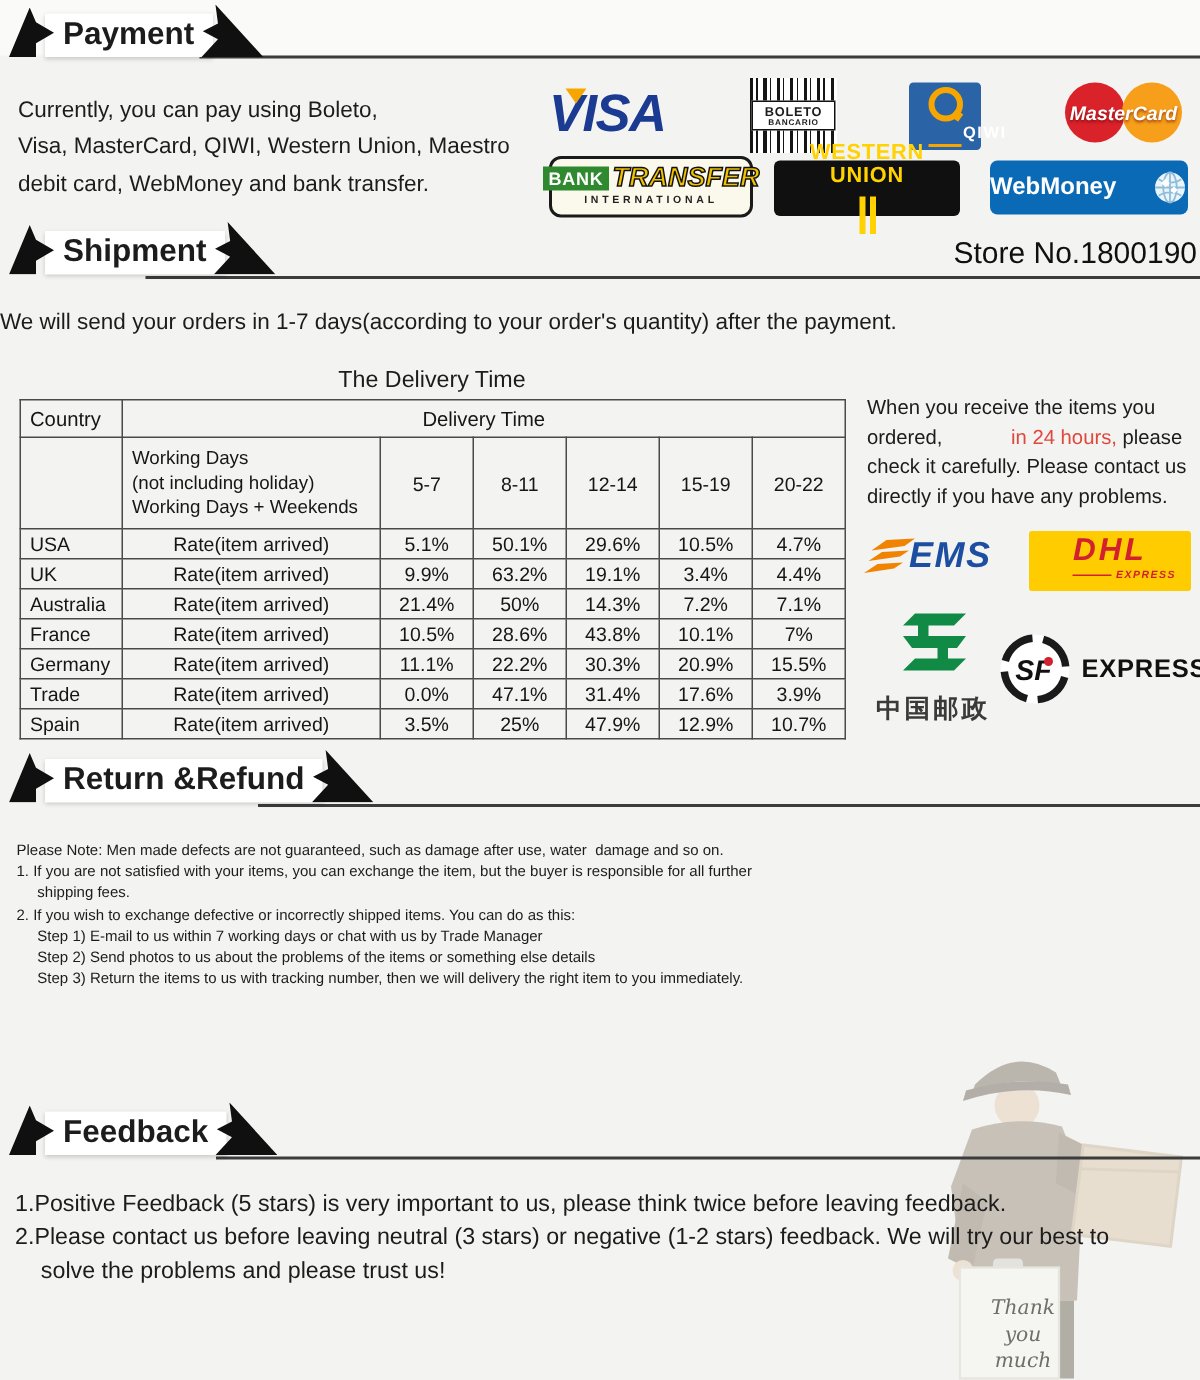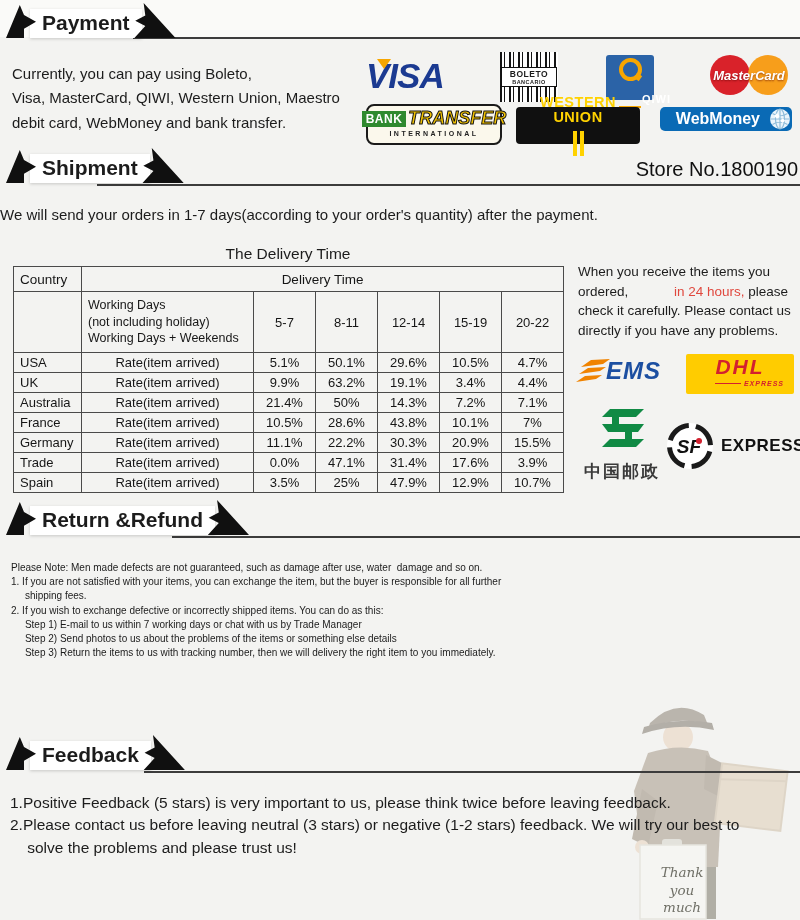--- a/index.html
+++ b/index.html
@@ -30,42 +30,42 @@
     border-left:7px solid transparent; border-right:7px solid transparent; border-top:10px solid #f7a600; }
   .boleto { top:52px; left:500px; width:58px; height:50px;
     background:repeating-linear-gradient(90deg,#151515 0 2px,#fff 2px 4px,#151515 4px 5px,#fff 5px 9px); }
   .boleto-label { position:absolute; left:1px; right:1px; top:15px; background:#fff; border:1px solid #111;
     text-align:center; padding:1px 0; }
   .boleto-l1 { font-size:8.5px; font-weight:bold; letter-spacing:.5px; }
   .boleto-l2 { font-size:5.5px; font-weight:bold; letter-spacing:.5px; }
   .qiwi { top:55px; left:606px; width:48px; height:45px; background:#2b63a7; border-radius:3px; text-align:center; }
   .qiwi-ring { position:relative; width:15px; height:15px; border:4px solid #f7a600; border-radius:50%; margin:3px auto 0; }
   .qiwi-tail { position:absolute; right:-3px; bottom:-3px; width:6px; height:6px; background:#f7a600; transform:rotate(35deg); }
-  .qiwi-text { color:#fff; font-weight:bold; font-size:11px; letter-spacing:1px; margin-top:12px;padding-left:36px; }
+  .qiwi-text { color:#fff; font-weight:bold; font-size:11px; letter-spacing:1px; margin-top:2px;padding-left:36px; }
   .qiwi-bar { width:22px; height:2px; background:#f7a600; margin:1px auto 0; }
   .mastercard { top:55px; left:710px; width:78px; height:40px; }
   .mc-circle { position:absolute; top:0; width:40px; height:40px; border-radius:50%; }
   .mc-red { left:0; background:#d9222a; }
   .mc-orange { right:0; background:#f79e1b; }
   .mc-text { position:absolute; top:13px; left:0; width:100%; text-align:center; color:#fff; font-weight:bold;
     font-style:italic; font-size:13px; text-shadow:0 1px 2px rgba(90,0,0,.6); z-index:2; }
   .banktransfer { top:104px; left:366px; width:136px; height:41px; border:2px solid #1a1a1a; border-radius:8px;
     background:#fbf8ec; box-sizing:border-box; text-align:center; padding-top:2px; }
   .bt-row { display:flex; align-items:center; justify-content:center; gap:2px; }
   .bt-bank { background:#2f8a2f; color:#ffffff; font-weight:bold; font-size:12px; padding:1px 4px; letter-spacing:.5px; }
   .bt-transfer { color:#f2c200; font-weight:bold; font-style:italic; font-size:18px;
     -webkit-text-stroke:1px #111; letter-spacing:0; }
   .bt-intl { font-size:7px; font-weight:bold; letter-spacing:2.5px; color:#222; margin-top:1px; }
   .westernunion { top:107px; left:516px; width:124px; height:37px; background:#101010; border-radius:4px;
     display:flex; align-items:center; justify-content:center; gap:6px;flex-direction:column; }
   .wu-text { color:#ffd200; font-weight:bold; font-size:14.5px; line-height:1.02; text-align:center; letter-spacing:.5px; }
   .wu-bars { display:flex; gap:3px; }
   .wu-bar { width:4px; height:25px; background:#ffd200; }
-  .webmoney { top:107px; left:660px; width:132px; height:24px; background:#0a6ab5; border-radius:5px;
-    display:flex; align-items:center; justify-content:flex-end; gap:8px; }
+  .webmoney { top:107px; left:660px; width:132px; height:36px; background:#0a6ab5; border-radius:5px;
+    display:flex; align-items:center; justify-content:space-between; gap:8px; }
   .wm-text { color:#fff; font-size:16px; font-weight:bold; }
 
   
   .store-no { position:absolute; top:158px; right:2px; width:250px; text-align:right; font-size:20px; color:#101010; }
   .ship-lead { position:absolute; top:206px; left:0; width:780px; font-size:15px; }
   .table-title { position:absolute; top:245px; left:13px; width:550px; text-align:center; font-size:15.5px; }
   .dtable-wrap { position:absolute; top:266px; left:13px; }
   table.dtable { border-collapse:collapse; table-layout:fixed; width:550px; }
   .dtable td { border:1px solid #4a4a4a; padding:0 4px; font-size:13px; color:#161616; }
   .dtable .h-country { height:24px; font-size:13.5px; padding-left:6px; }

